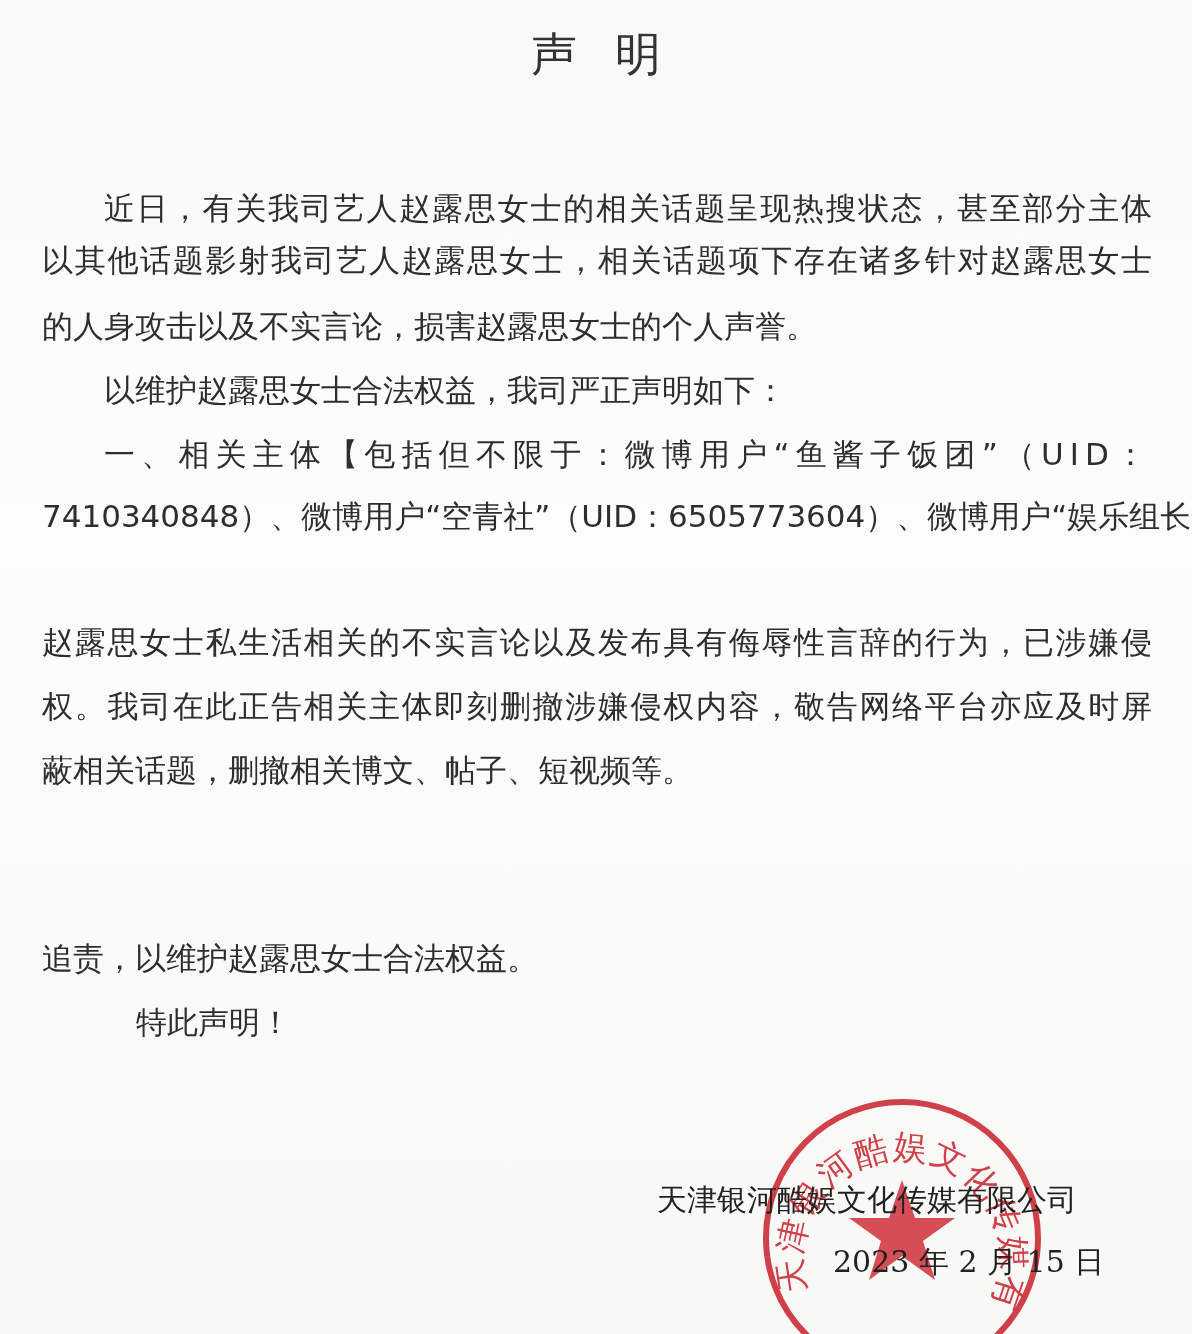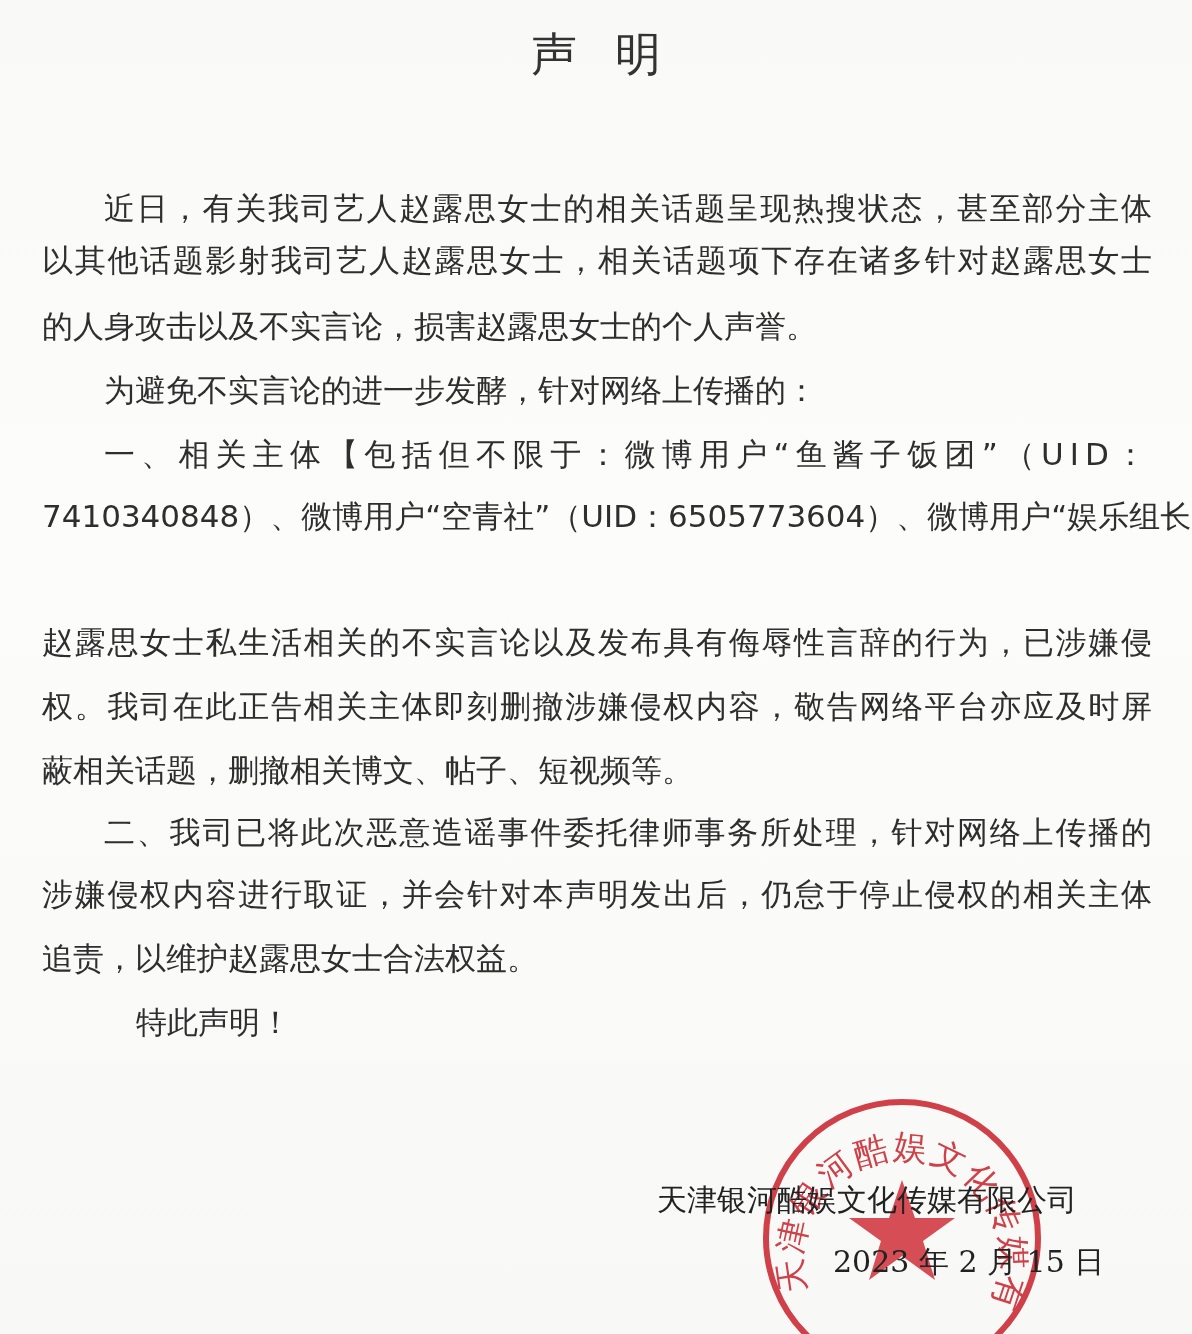--- a/index.html
+++ b/index.html
@@ -85,30 +85,28 @@
 <body>
 
 <div class="paper">
 
   <div class="title">声明</div>
 
   <div class="body-line indent" style="top:188px;">近日，有关我司艺人赵露思女士的相关话题呈现热搜状态，甚至部分主体</div>
   <div class="body-line" style="top:240px;">以其他话题影射我司艺人赵露思女士，相关话题项下存在诸多针对赵露思女士</div>
   <div class="body-line last" style="top:306px;">的人身攻击以及不实言论，损害赵露思女士的个人声誉。</div>
 
-  <div class="body-line indent last" style="top:370px;">为避免不实言论的进一步发酵，针对网络上传播的：</div>
+  <div class="body-line indent last" style="top:370px;">以维护赵露思女士合法权益，我司严正声明如下：</div>
 
   <div class="body-line indent wide" style="top:434px;">一、相关主体【包括但不限于：微博用户“鱼酱子饭团”（UID：</div>
   <div class="body-line" style="top:496px;">7410340848）、微博用户“空青社”（UID：6505773604）、微博用户“娱乐组长”</div>
   <div class="body-line" style="top:622px;">赵露思女士私生活相关的不实言论以及发布具有侮辱性言辞的行为，已涉嫌侵</div>
   <div class="body-line" style="top:686px;">权。我司在此正告相关主体即刻删撤涉嫌侵权内容，敬告网络平台亦应及时屏</div>
   <div class="body-line last" style="top:750px;">蔽相关话题，删撤相关博文、帖子、短视频等。</div>
 
-  <div class="body-line indent" style="top:812px;">二、我司已将此次恶意造谣事件委托律师事务所处理，针对网络上传播的</div>
-  <div class="body-line" style="top:874px;">涉嫌侵权内容进行取证，并会针对本声明发出后，仍怠于停止侵权的相关主体</div>
   <div class="body-line last" style="top:938px;">追责，以维护赵露思女士合法权益。</div>
 
   <div class="body-line indent2 last" style="top:1002px;">特此声明！</div>
 
   <svg class="seal" viewBox="0 0 300 300">
     <defs>
       <path id="sealArc" d="M 58,210 A 100,100 0 1,1 242,210" fill="none"></path>
     </defs>
     <circle cx="150" cy="150" r="136" fill="none" stroke="#c8202a" stroke-width="6"></circle>
     <text font-size="34" fill="#c8202a" font-family="DejaVu Sans, sans-serif" letter-spacing="2">

